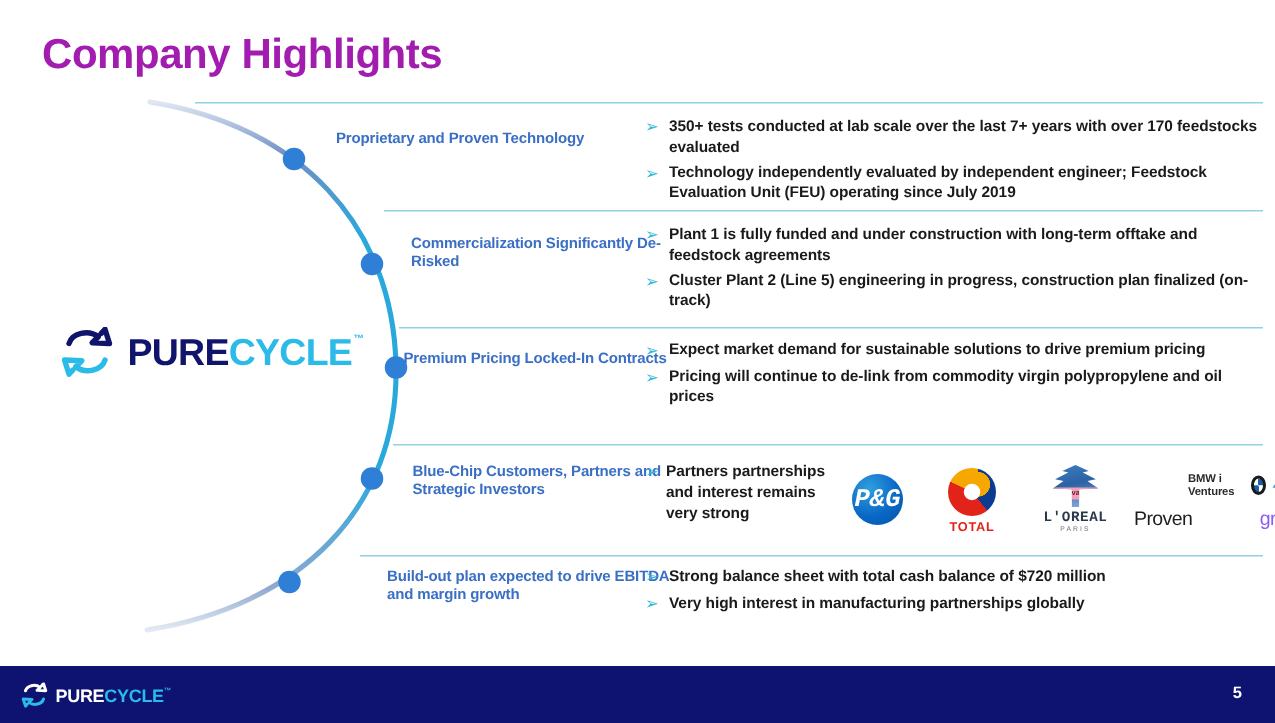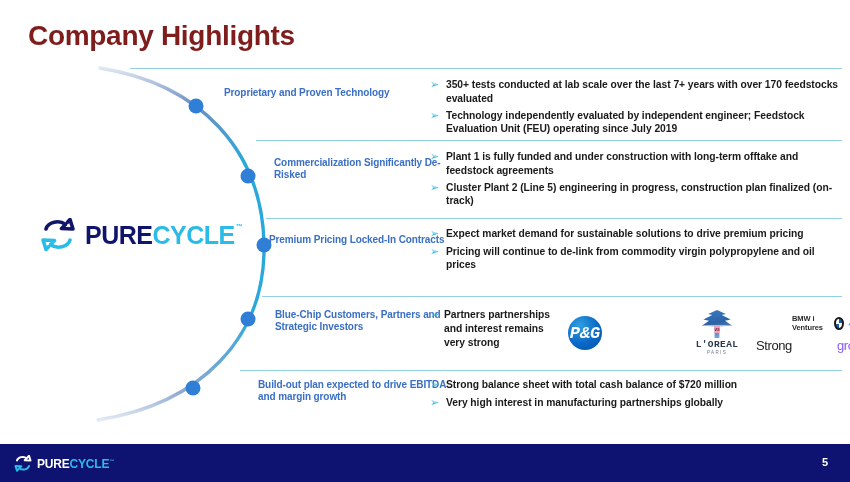--- a/index.html
+++ b/index.html
@@ -6,21 +6,21 @@
   body{
     width:850px;height:482px;background:#ffffff;overflow:hidden;
     font-family:"Liberation Sans", sans-serif;
     position:relative;
   }
   #slide{position:absolute;inset:0;width:850px;height:482px;background:#fff;}
 
   
   .slide-title{
     position:absolute;left:28px;top:20px;
-    font-size:28px;font-weight:bold;color:#7f1d1d;
+    font-size:28px;font-weight:bold;color:#a21caf;
     letter-spacing:-0.3px;
   }
 
   
   #curve-layer{position:absolute;left:0;top:0;width:850px;height:482px;pointer-events:none;}
 
   
   .row{position:absolute;left:0;width:850px;}
   .row-head{
     position:absolute;
@@ -200,37 +200,41 @@
     <div class="row-bullets" style="left:444px;top:308px;width:110px;">
       <div class="bullet">
         <span class="glyph" style="position:absolute;left:-14px;">➢</span>
         <span class="btext">Partners partnerships and interest remains very strong</span>
       </div>
     </div>
 
     <div id="logo-strip">
       <div class="logo-pg">P&amp;G</div>
 
+      <div class="logo-total">
+        <div class="total-mark"></div>
+        <div class="total-txt">TOTAL</div>
+      </div>
 
       <div class="logo-loreal">
         <div class="loreal-tree">
           <div class="loreal-band">Nevado</div>
         </div>
         <div class="loreal-txt">L'OREAL</div>
         <div class="loreal-sub">PARIS</div>
       </div>
 
       <div class="logo-bmw">
         <span class="bmw-txt">BMW i Ventures</span>
         <span class="bmw-round"></span>
         <span class="bmw-swoosh"></span>
       </div>
 
       <div class="logo-aptar">
-        <span class="aptar-a">Strong</span>
+        <span class="aptar-a">Proven</span>
         <span class="aptar-b">group</span>
         <span class="aptar-tri"></span>
       </div>
     </div>
   </div>
 
   <div class="row">
     <div class="row-head" style="left:222px;top:379px;width:196px;margin-left:36px;">Build-out plan expected to drive EBITDA and margin growth</div>
     <div class="row-bullets" style="top:378px;">
       <div class="bullet">

